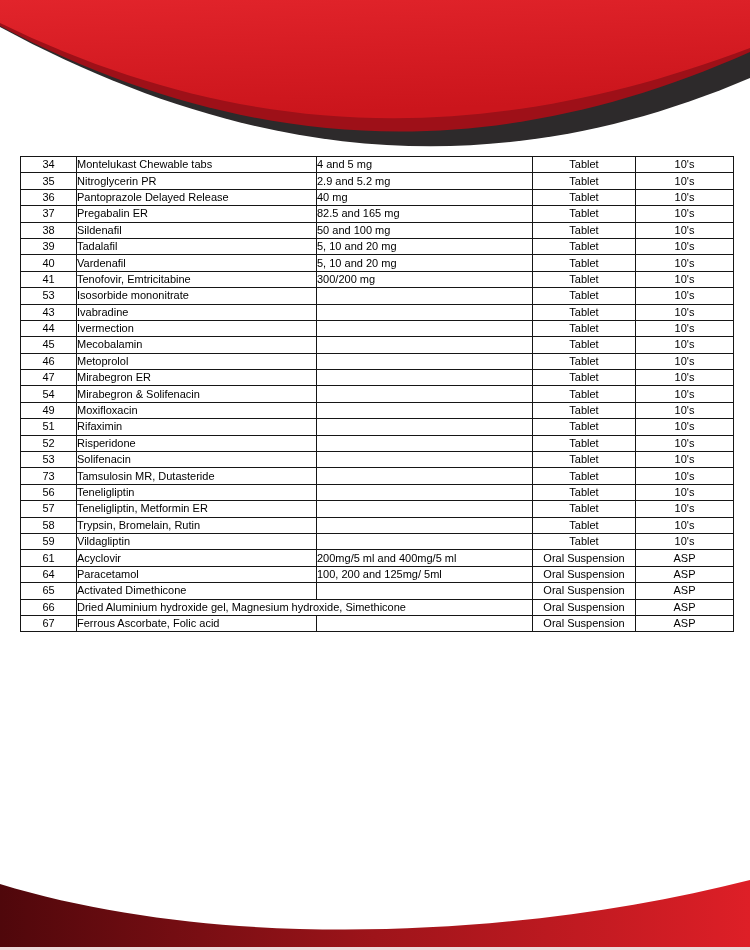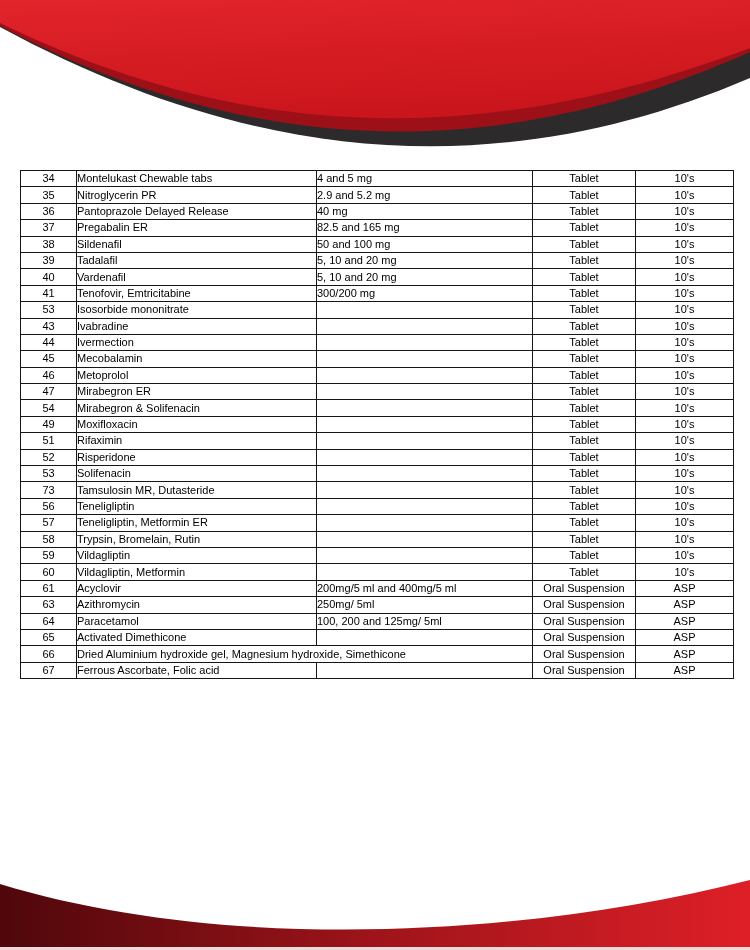--- a/index.html
+++ b/index.html
@@ -2,21 +2,21 @@
 <html><head>
 <meta charset="utf-8">
 <style>
   html,body{margin:0;padding:0;}
   body{width:750px;height:950px;background:#ffffff;overflow:hidden;position:relative;
        font-family:"Liberation Sans",sans-serif;}
   .page{position:absolute;inset:0;width:750px;height:950px;background:#ffffff;}
   .header-svg{position:absolute;top:0;left:0;width:750px;height:170px;display:block;}
   .footer-svg{position:absolute;top:870px;left:0;width:750px;height:80px;display:block;}
   table.product-table{
-    position:absolute;left:20px;top:170px;width:713px;
+    position:absolute;left:20px;top:156px;width:713px;
     border-collapse:collapse;table-layout:fixed;
     font-family:"Liberation Sans",sans-serif;font-size:11px;color:#000;
     border:1.5px solid #161616;
   }
   table.product-table td{
     border:1px solid #161616;height:15.4px;line-height:15px;
     padding:0;overflow:hidden;white-space:nowrap;vertical-align:middle;
   }
   td.cell-left{padding-left:4px;text-align:left;}
   td.cell-center{text-align:center;}
@@ -209,37 +209,23 @@
           <td class="cell-center">10's</td>
         </tr>
         <tr>
           <td class="cell-center">59</td>
           <td class="cell-left">Vildagliptin</td>
           <td class="cell-left"></td>
           <td class="cell-center">Tablet</td>
           <td class="cell-center">10's</td>
         </tr>
         <tr>
-          <td class="cell-center">60</td>
-          <td class="cell-left">Vildagliptin, Metformin</td>
-          <td class="cell-left"></td>
-          <td class="cell-center">Tablet</td>
-          <td class="cell-center">10's</td>
-        </tr>
-        <tr>
           <td class="cell-center">61</td>
           <td class="cell-left">Acyclovir</td>
           <td class="cell-left">200mg/5 ml and 400mg/5 ml</td>
-          <td class="cell-center">Oral Suspension</td>
-          <td class="cell-center">ASP</td>
-        </tr>
-        <tr>
-          <td class="cell-center">63</td>
-          <td class="cell-left">Azithromycin</td>
-          <td class="cell-left">250mg/ 5ml</td>
           <td class="cell-center">Oral Suspension</td>
           <td class="cell-center">ASP</td>
         </tr>
         <tr>
           <td class="cell-center">64</td>
           <td class="cell-left">Paracetamol</td>
           <td class="cell-left">100, 200 and 125mg/ 5ml</td>
           <td class="cell-center">Oral Suspension</td>
           <td class="cell-center">ASP</td>
         </tr>

